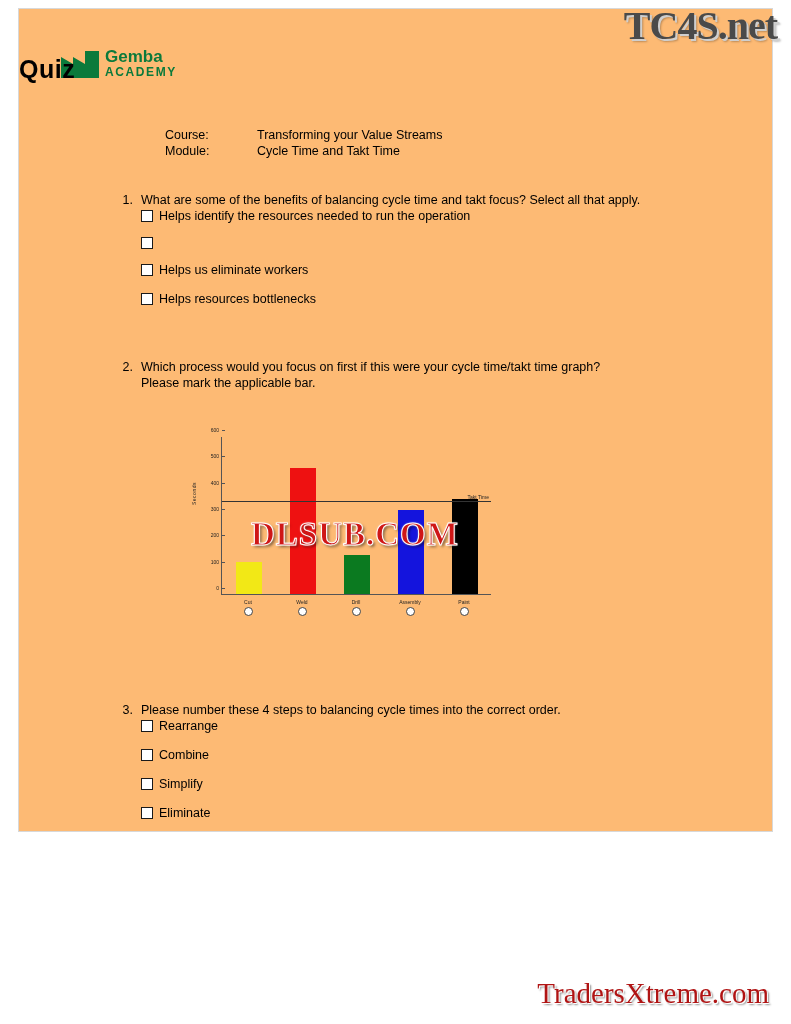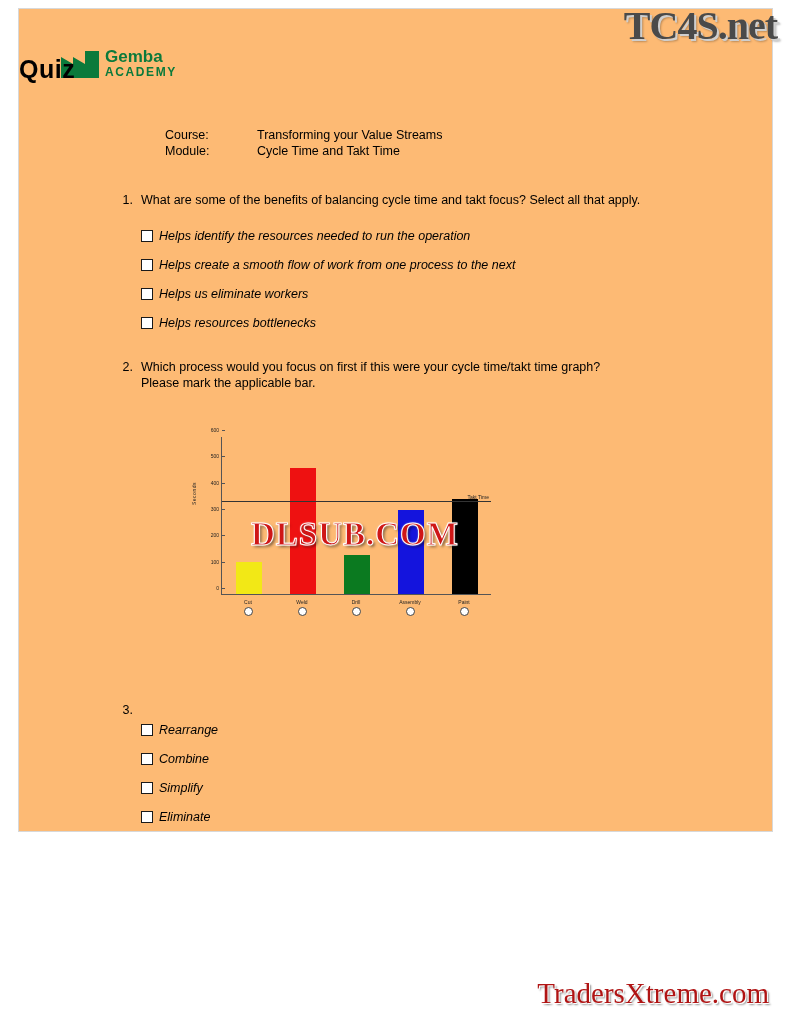--- a/index.html
+++ b/index.html
@@ -133,21 +133,21 @@
   .q-num {
     position: absolute;
     left: -28px;
     top: 0;
     width: 20px;
     text-align: right;
     font-size: 12.5px;
   }
   .q-text { white-space: pre-line; }
 
-  .opts { margin-top: 20px; font-style: italic; }
+  .opts { margin-top: 0; }
   .opt {
     display: flex;
     align-items: center;
     margin-bottom: 13px;
     font-size: 12.5px;
   }
   .checkbox {
     width: 10px;
     height: 10px;
     border: 1px solid #1a1a1a;
@@ -279,21 +279,20 @@
   <div class="q" id="q1">
     <div class="q-num">1.</div>
     <div class="q-text">What are some of the benefits of balancing cycle time and takt focus? Select all that apply.</div>
     <div class="opts">
       <div class="opt">
         <span class="checkbox"></span>
         <span>Helps identify the resources needed to run the operation</span>
       </div>
       <div class="opt">
         <span class="checkbox"></span>
-        <span>Helps create a smooth flow of work from one process to the next</span>
       </div>
       <div class="opt">
         <span class="checkbox"></span>
         <span>Helps us eliminate workers</span>
       </div>
       <div class="opt">
         <span class="checkbox"></span>
         <span>Helps resources bottlenecks</span>
       </div>
     </div>
@@ -348,20 +347,21 @@
         <div class="xitem" style="left: 243px;">
           <span class="nm">Paint</span>
           <span class="radio"></span>
           <span class="sub"></span>
         </div>
       </div>
   </div>
 
   <div class="q" id="q3">
     <div class="q-num">3.</div>
+    <div class="q-text">Please number these 4 steps to balancing cycle times into the correct order.</div>
     <div class="opts">
       <div class="opt">
         <span class="checkbox"></span>
         <span>Rearrange</span>
       </div>
       <div class="opt">
         <span class="checkbox"></span>
         <span>Combine</span>
       </div>
       <div class="opt">

